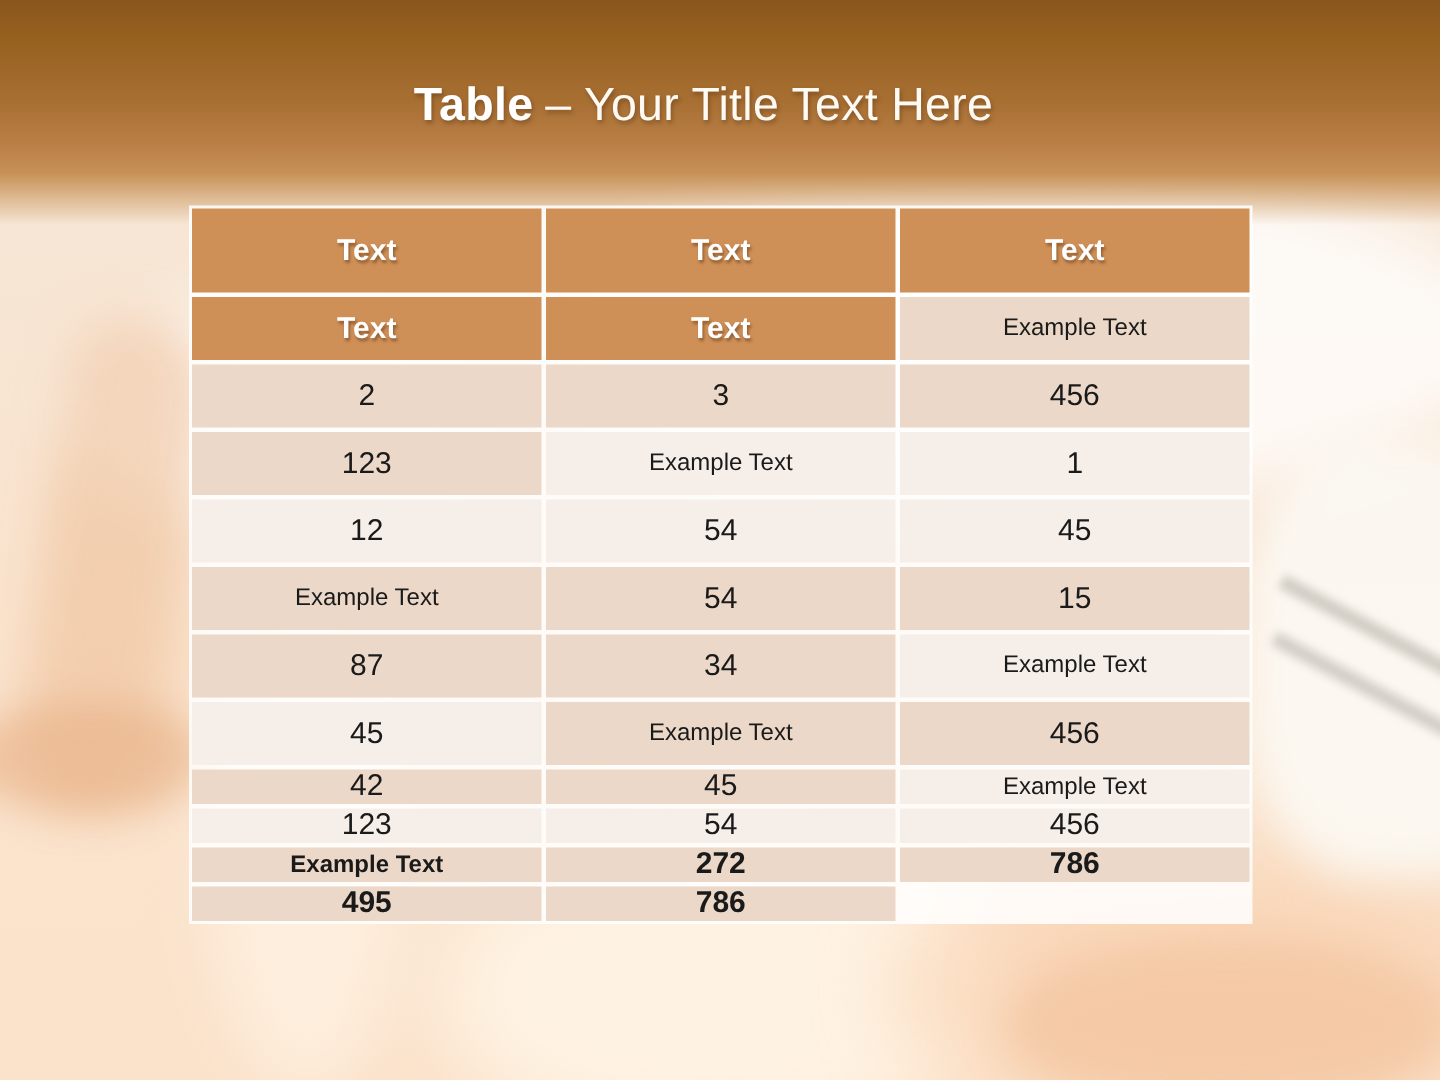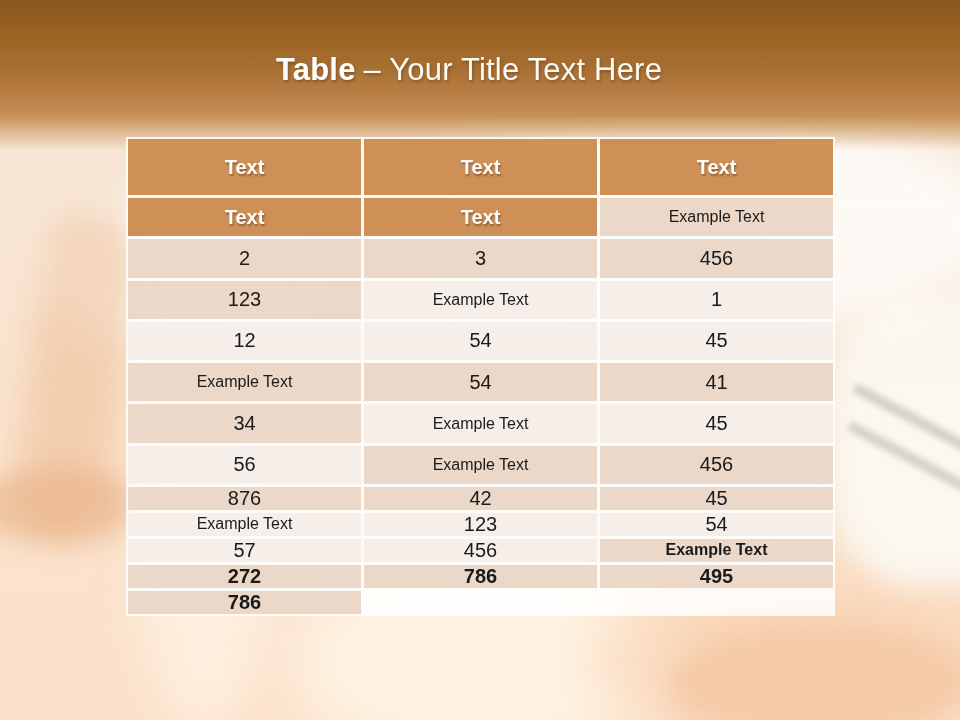--- a/index.html
+++ b/index.html
@@ -94,37 +94,35 @@
     <div class="td num d">123</div>
 
     <div class="td lbl l">Example Text</div>
     <div class="td num l">1</div>
     <div class="td num l">12</div>
     <div class="td num l">54</div>
     <div class="td num l">45</div>
 
     <div class="td lbl d">Example Text</div>
     <div class="td num d">54</div>
-    <div class="td num d">41</div>
+    <div class="td num d">15</div>
+    <div class="td num d">87</div>
     <div class="td num d">34</div>
 
     <div class="td lbl l">Example Text</div>
     <div class="td num l">45</div>
-    <div class="td num l">56</div>
 
     <div class="td lbl d">Example Text</div>
     <div class="td num d">456</div>
-    <div class="td num d">876</div>
     <div class="td num d">42</div>
     <div class="td num d">45</div>
 
     <div class="td lbl l">Example Text</div>
     <div class="td num l">123</div>
     <div class="td num l">54</div>
-    <div class="td num l">57</div>
     <div class="td num l">456</div>
 
     <div class="td lbl d b">Example Text</div>
     <div class="td num d b">272</div>
     <div class="td num d b">786</div>
     <div class="td num d b">495</div>
     <div class="td num d b">786</div>
   </div>
 
 </div>

